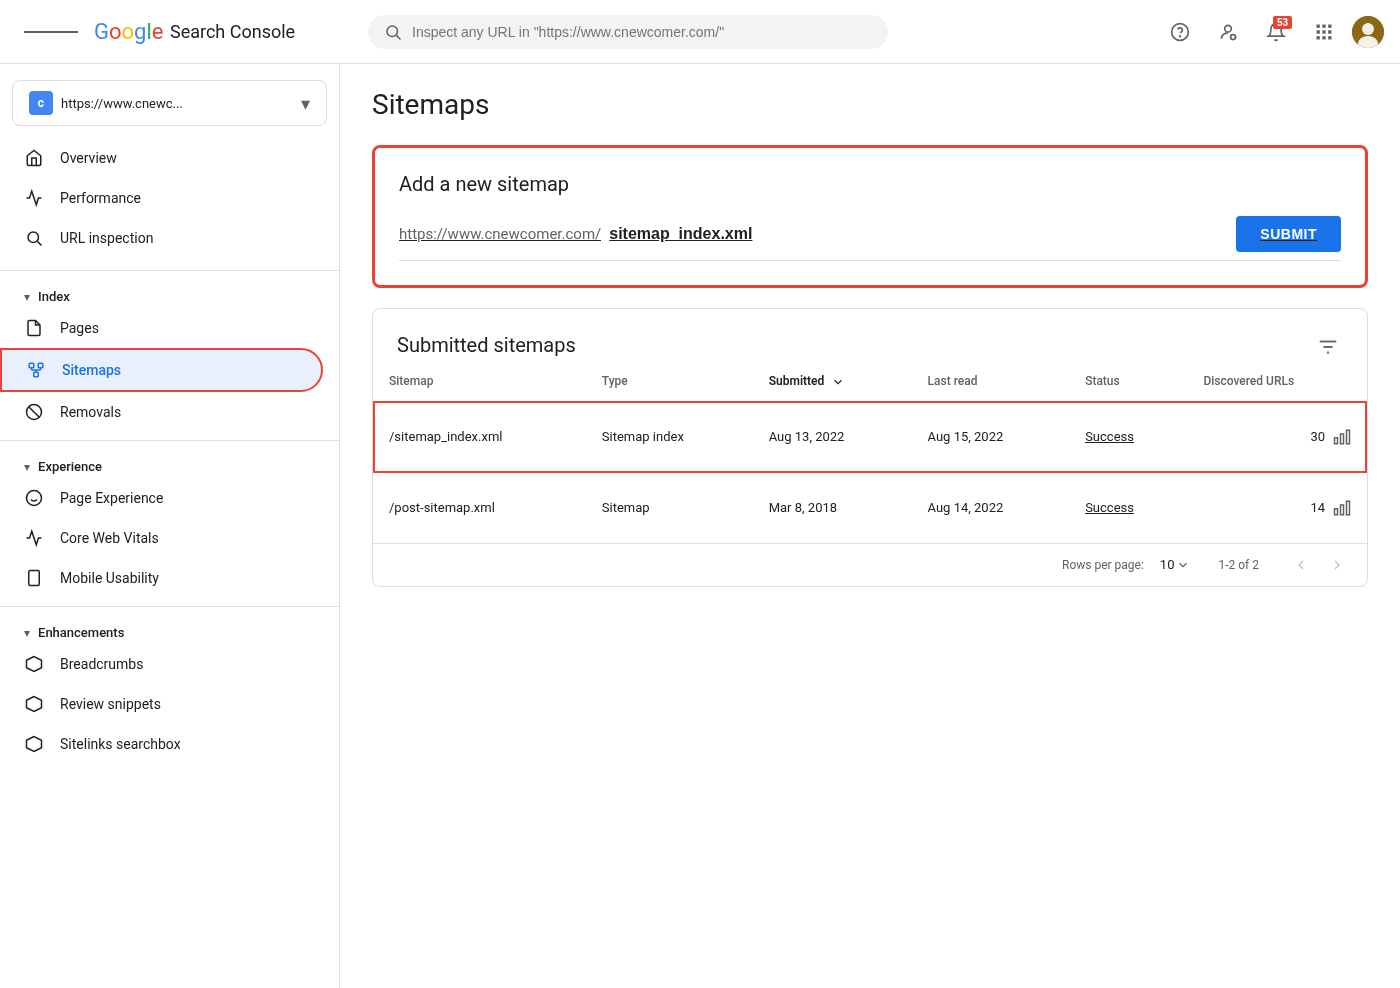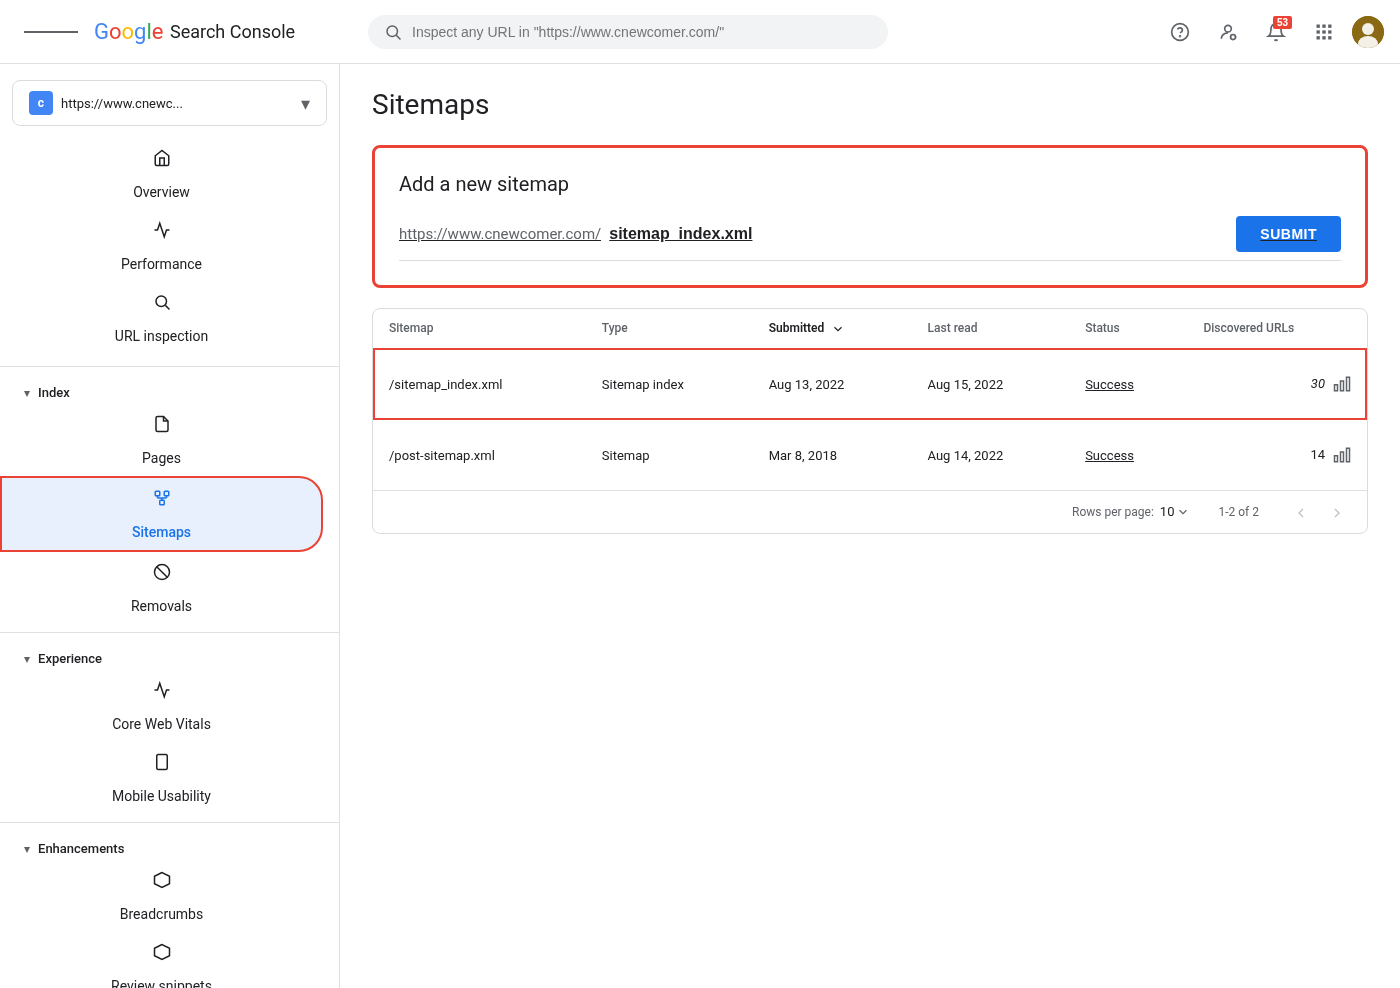--- a/index.html
+++ b/index.html
@@ -32,21 +32,21 @@
 
     
     .sidebar { width: 340px; flex-shrink: 0; border-right: 1px solid #e0e0e0; overflow-y: auto; padding: 8px 0; }
     .property-selector { display: flex; align-items: center; gap: 8px; padding: 10px 16px; margin: 8px 12px; border: 1px solid #dadce0; border-radius: 8px; cursor: pointer; }
     .property-icon { width: 24px; height: 24px; background: #4285f4; border-radius: 4px; display: flex; align-items: center; justify-content: center; }
     .property-icon span { color: #fff; font-size: 12px; font-weight: 700; }
     .property-name { font-size: 13px; color: #202124; flex: 1; overflow: hidden; text-overflow: ellipsis; white-space: nowrap; }
     .property-arrow { color: #5f6368; font-size: 18px; }
 
     .nav-section { padding: 4px 0; }
-    .nav-item { display: flex; align-items: center; gap: 16px; padding: 10px 24px; cursor: pointer; border-radius: 0 24px 24px 0; margin-right: 16px; color: #202124; font-size: 14px; flex-direction: column; }
+    .nav-item { display: flex; align-items: center; gap: 16px; padding: 10px 24px; cursor: pointer; border-radius: 0 24px 24px 0; margin-right: 16px; color: #202124; font-size: 14px; }
     .nav-item.active { background: #e8f0fe; color: #1a73e8; font-weight: 500; }
     .nav-item .nav-icon { width: 20px; height: 20px; display: flex; align-items: center; justify-content: center; color: inherit; flex-shrink: 0; }
     .nav-section-header { display: flex; align-items: center; gap: 8px; padding: 10px 24px 4px; color: #202124; font-size: 13px; font-weight: 500; cursor: pointer; }
     .nav-section-header .chevron { font-size: 12px; color: #5f6368; }
     .section-divider { height: 1px; background: #e0e0e0; margin: 8px 0; }
 
     
     .main { flex: 1; overflow-y: auto; padding: 24px 32px; background: #fff; }
     .page-title { font-size: 28px; font-weight: 400; color: #202124; margin-bottom: 24px; }
 
@@ -67,21 +67,21 @@
     
     .sitemap-table { width: 100%; border-collapse: collapse; }
     .sitemap-table th { padding: 12px 16px; text-align: left; font-size: 12px; font-weight: 500; color: #5f6368; border-bottom: 1px solid #e0e0e0; white-space: nowrap; }
     .sitemap-table td { padding: 26px 16px; border-bottom: 1px solid #e0e0e0; font-size: 13px; color: #202124; }
     .sitemap-table tr:last-child td { border-bottom: none; }
     .success-text { color: #1e8e3e; text-decoration: underline; }
     .bar-icon { color: #5f6368; cursor: pointer; }
 
     
     .pagination { display: flex; align-items: center; justify-content: flex-end; padding: 8px 16px; gap: 8px; border-top: 1px solid #e0e0e0; font-size: 12px; color: #5f6368; }
-    .rows-per-page { display: flex; align-items: center; gap: 6px; justify-content: space-between; }
+    .rows-per-page { display: flex; align-items: center; gap: 16px; justify-content: space-between; }
     .rows-select { display: flex; align-items: center; gap: 2px; cursor: pointer; font-size: 13px; color: #202124; }
     .page-info { margin: 0 20px; }
     .page-btn { background: none; border: none; cursor: pointer; padding: 4px 6px; color: #5f6368; font-size: 16px; border-radius: 50%; }
     .page-btn:disabled { color: #bdc1c6; cursor: default; }
 
     
     svg { display: inline-block; vertical-align: middle; }
   </style>
 </head>
 <body>
@@ -240,20 +240,31 @@
 
     <div class="section-divider"></div>
 
     <div class="nav-section-header">
       <span class="chevron">▾</span>
       <span>Experience</span>
     </div>
     <div class="nav-item">
       <div class="nav-icon">
         <svg width="18" height="18" viewBox="0 0 24 24" fill="none" stroke="currentColor" stroke-width="2">
+            <circle cx="12" cy="12" r="10"></circle>
+            <path d="M8 14s1.5 2 4 2 4-2 4-2"></path>
+            <line x1="9" y1="9" x2="9.01" y2="9"></line>
+            <line x1="15" y1="9" x2="15.01" y2="9"></line>
+          </svg>
+      </div>
+      <span>Page Experience</span>
+    </div>
+    <div class="nav-item">
+      <div class="nav-icon">
+        <svg width="18" height="18" viewBox="0 0 24 24" fill="none" stroke="currentColor" stroke-width="2">
             <polyline points="22 12 18 12 15 21 9 3 6 12 2 12"></polyline>
           </svg>
       </div>
       <span>Core Web Vitals</span>
     </div>
     <div class="nav-item">
       <div class="nav-icon">
         <svg width="18" height="18" viewBox="0 0 24 24" fill="none" stroke="currentColor" stroke-width="2">
             <rect x="5" y="2" width="14" height="20" rx="2" ry="2"></rect>
             <line x1="12" y1="18" x2="12.01" y2="18"></line>
@@ -302,20 +313,30 @@
       <div class="card-body">
         <div class="sitemap-input-row">
           <span class="sitemap-base-url">https://www.cnewcomer.com/</span>
           <input class="sitemap-input" type="text" value="sitemap_index.xml" style="">
           <button class="submit-btn">SUBMIT</button>
         </div>
       </div>
     </div>
 
     <div class="card">
+      <div style="display:flex; align-items:center; justify-content:space-between; padding: 20px 24px 0;">
+        <div class="card-title" style="padding:0;">Submitted sitemaps</div>
+        <div class="filter-icon">
+          <svg width="22" height="22" viewBox="0 0 24 24" fill="none" stroke="#5f6368" stroke-width="2">
+              <line x1="21" y1="6" x2="3" y2="6"></line>
+              <line x1="17" y1="12" x2="7" y2="12"></line>
+              <line x1="13" y1="18" x2="11" y2="18"></line>
+            </svg>
+        </div>
+      </div>
 
       <table class="sitemap-table">
         <thead>
           <tr>
             <th>Sitemap</th>
             <th>Type</th>
             <th style="color:#202124; font-weight:600; cursor:pointer;">
               <span>Submitted</span>
               <svg width="14" height="14" viewBox="0 0 24 24" fill="none" stroke="#202124" stroke-width="2" style="margin-left:4px;">
                   <polyline points="6 9 12 15 18 9"></polyline>
@@ -326,21 +347,21 @@
             <th>Discovered URLs</th>
           </tr>
         </thead>
         <tbody id="sitemap-tbody">
         <tr style="outline: rgb(234, 67, 53) solid 2px; outline-offset: -2px;">
       <td>/sitemap_index.xml</td>
       <td>Sitemap index</td>
       <td>Aug 13, 2022</td>
       <td>Aug 15, 2022</td>
       <td class="success-text">Success</td>
-      <td style="display:flex; align-items:center; gap:8px; justify-content:flex-end;font-style:italic;">
+      <td style="display:flex; align-items:center; gap:8px; justify-content:flex-end;">
         <span>30</span>
         <span class="bar-icon">
           <svg width="18" height="18" viewBox="0 0 24 24" fill="none" stroke="#5f6368" stroke-width="2">
                     <rect x="18" y="3" width="4" height="18"></rect>
                     <rect x="10" y="8" width="4" height="13"></rect>
                     <rect x="2" y="13" width="4" height="8"></rect>
                   </svg>
         </span>
       </td>
     </tr>

